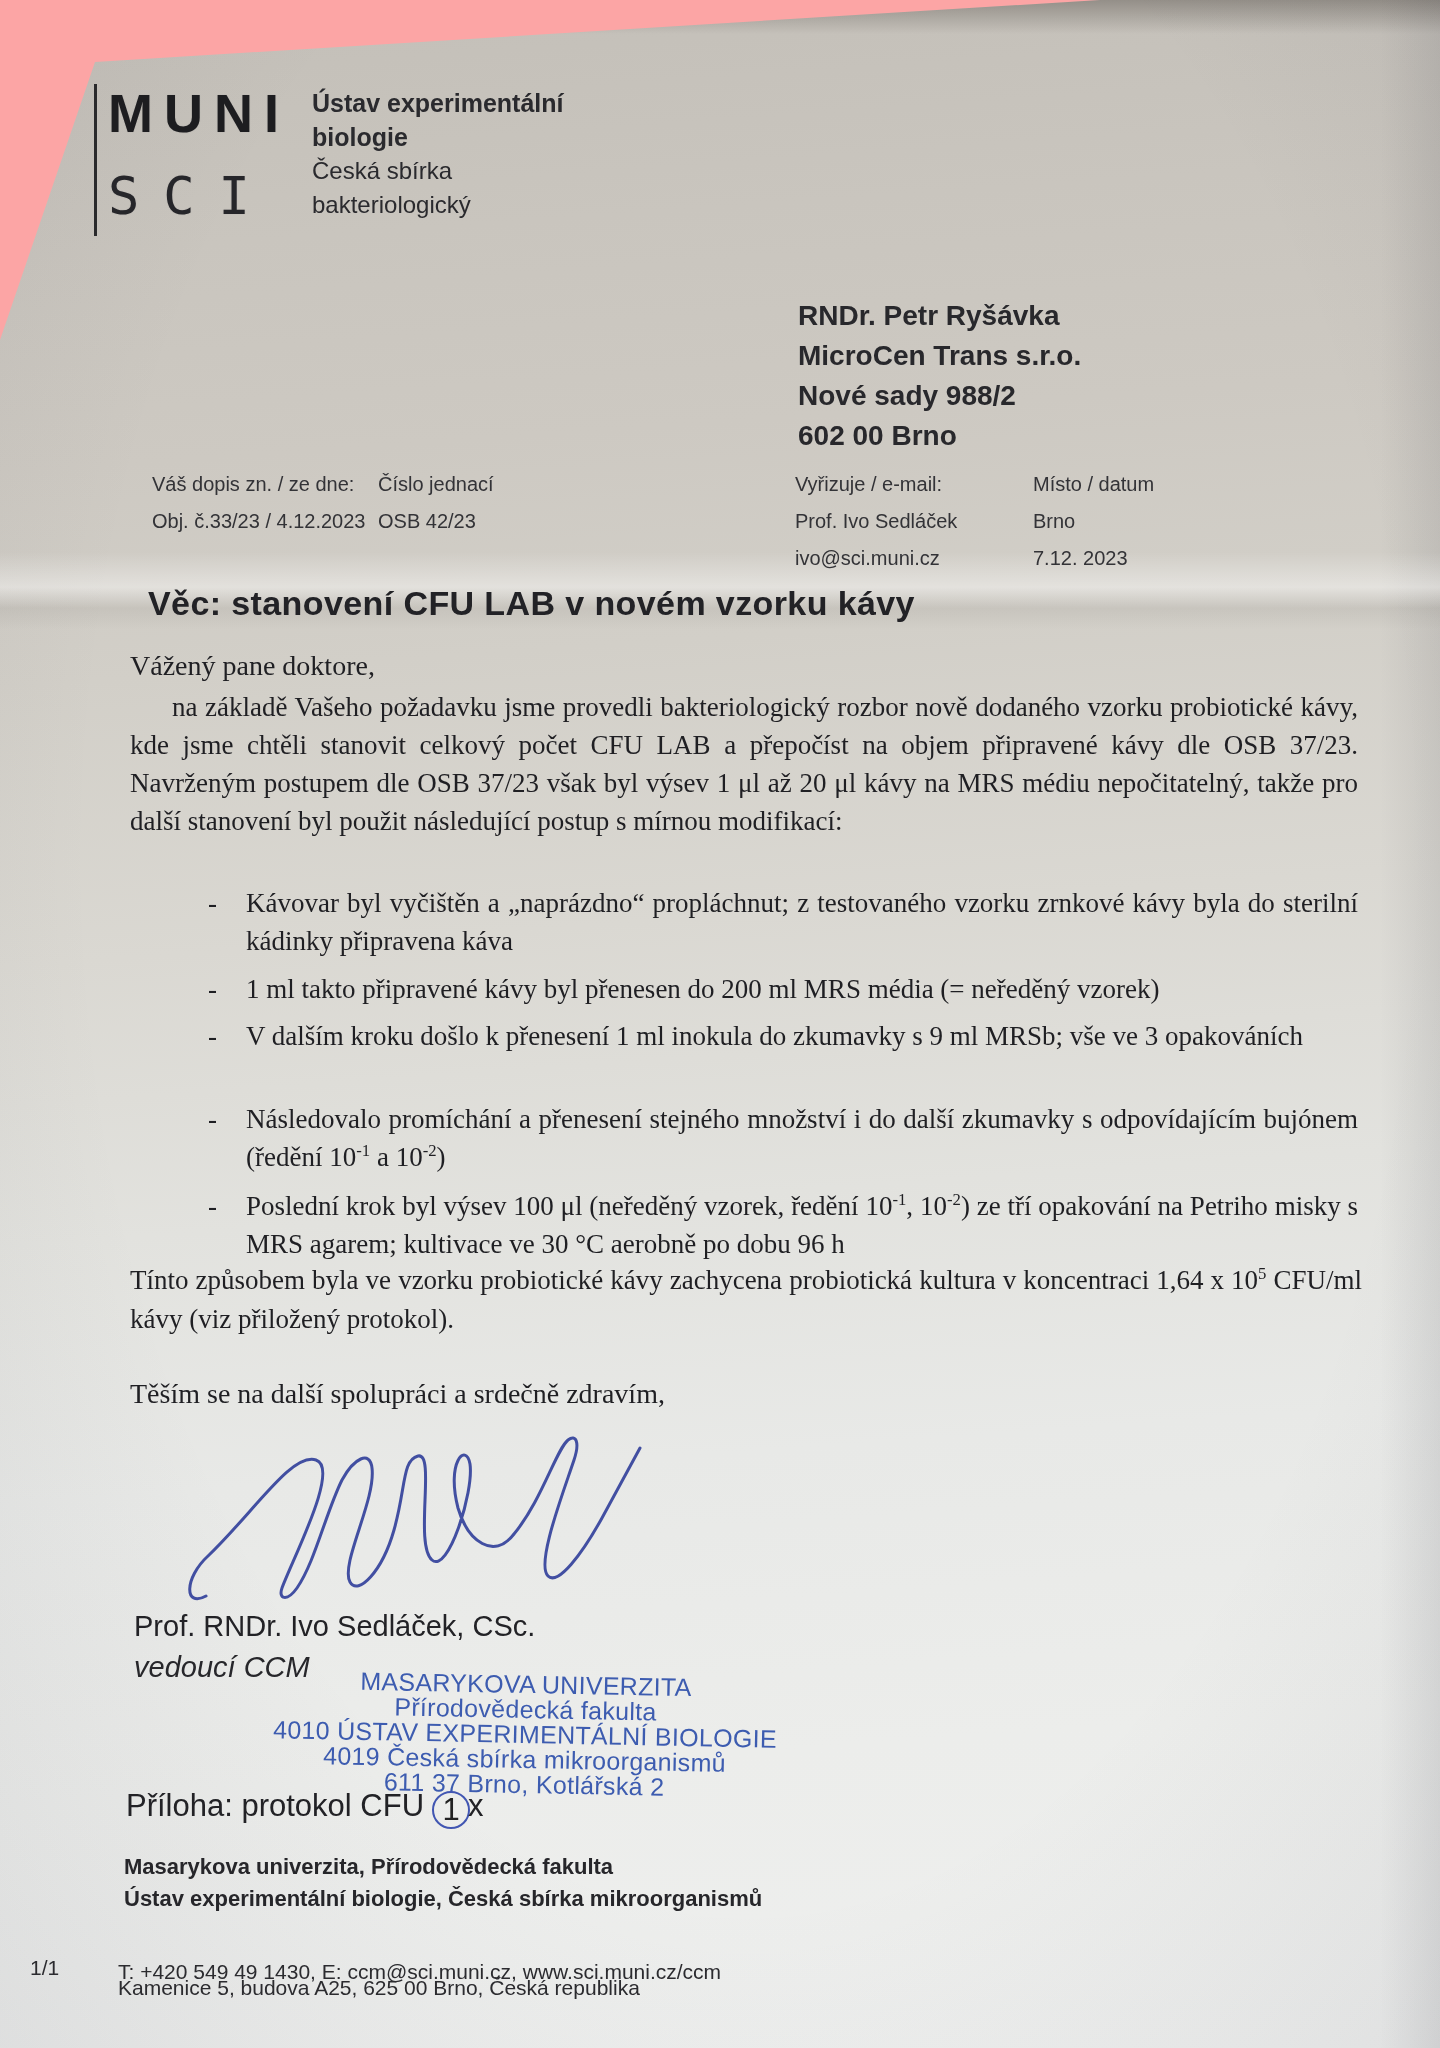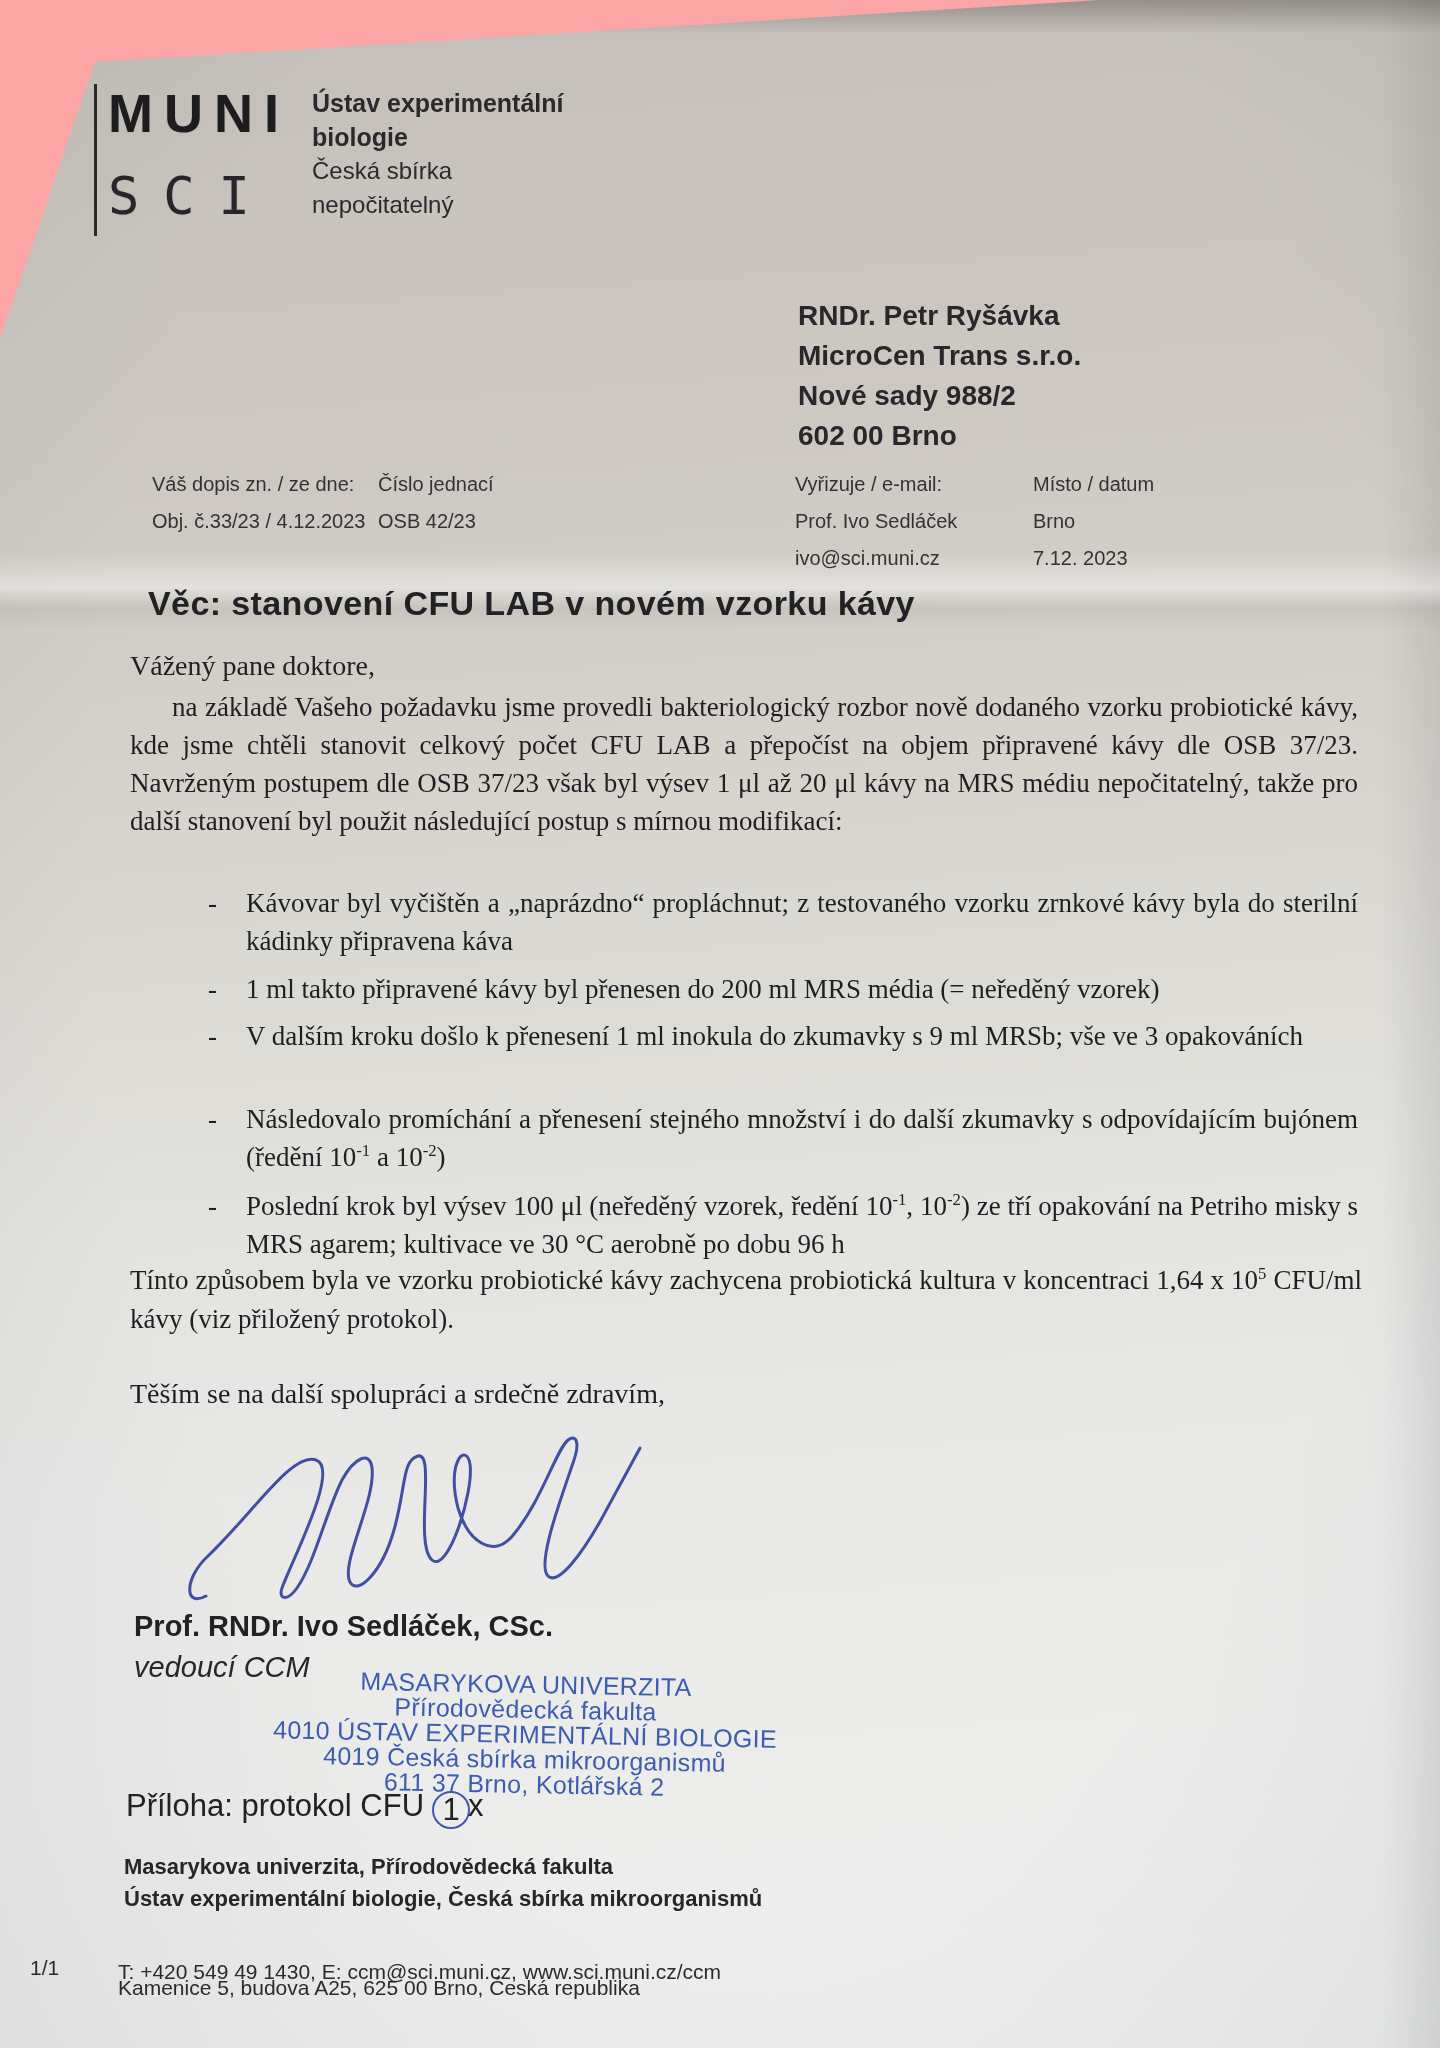--- a/index.html
+++ b/index.html
@@ -56,21 +56,21 @@
          text-align:justify;text-indent:42px;}
   .bullet{left:208px;width:1150px;font-size:27px;line-height:38px;}
   .bullet .dash{position:absolute;left:0;top:0;}
   .bullet .btext{display:block;padding-left:38px;text-align:justify;}
   .b1{top:884px;} .b2{top:970px;} .b3{top:1017px;} .b4{top:1100px;} .b5{top:1187px;}
   .closing{left:130px;top:1261px;width:1232px;font-size:27px;line-height:39px;text-align:justify;}
   .farewell{left:130px;top:1378px;font-size:28px;}
   .sp{font-size:.62em;vertical-align:super;line-height:0;}
   
   .sig{left:168px;top:1418px;width:480px;height:210px;}
-  .signer-name{left:134px;top:1610px;font-size:29px;font-weight:700;color:#222226;}
+  .signer-name{left:134px;top:1610px;font-size:29px;font-weight:400;color:#222226;}
   .signer-title{left:134px;top:1651px;font-size:29px;font-style:italic;color:#27272b;}
   
   .stamp{left:225px;top:1672px;width:600px;text-align:center;font-size:25px;line-height:25px;
          color:#3d5cb0;transform:rotate(1.1deg);letter-spacing:.3px;}
   .stamp div{white-space:nowrap;}
   
   .attachment{left:126px;top:1788px;font-size:31px;color:#222226;}
   .circled{display:inline-flex;align-items:center;justify-content:center;
            width:34px;height:34px;margin-left:8px;margin-right:-2px;
            border:2.5px solid #4156b2;border-radius:50%;color:#222;vertical-align:-4px;}
@@ -89,21 +89,21 @@
   <div class="paper"></div>
   <div class="fold"></div>
 
   <div class="abs logo-rule"></div>
   <div class="abs muni soft">MUNI</div>
   <div class="abs sci soft">SCI</div>
   <div class="abs dept">
     <div class="b">Ústav experimentální</div>
     <div class="b">biologie</div>
     <div class="r">Česká sbírka</div>
-    <div class="r">nepočitatelný</div>
+    <div class="r">bakteriologický</div>
   </div>
 
   <div class="abs recipient">
     <div>RNDr. Petr Ryšávka</div>
     <div>MicroCen Trans s.r.o.</div>
     <div>Nové sady 988/2</div>
     <div>602 00 Brno</div>
   </div>
 
   <div class="abs ref c1">

